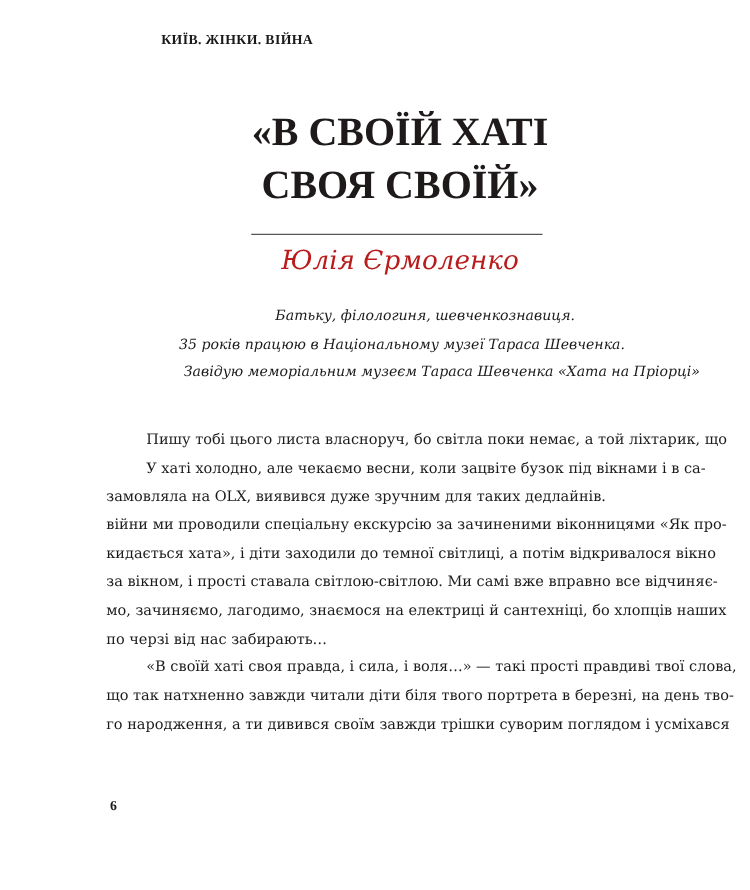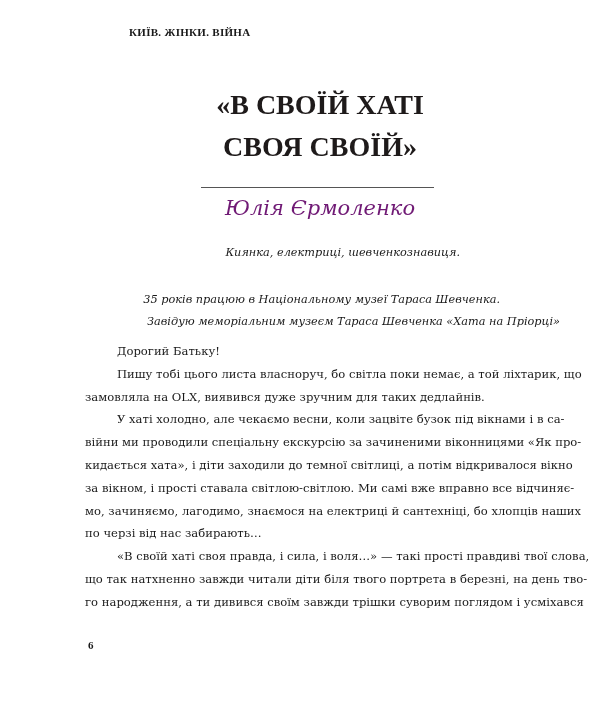--- a/index.html
+++ b/index.html
@@ -27,21 +27,21 @@
       margin-left: 44px;
     }
     .title {
       position: absolute;
       left: 120px;
       width: 400px;
       top: 84px;
       text-align: center;
       font-family: "Liberation Serif", serif;
       font-weight: bold;
-      font-size: 28px;
+      font-size: 32px;
       line-height: 42px;
       color: #1e1a1a;
       margin: 0;
     }
     .title span { display: block; }
     .divider {
       position: absolute;
       left: 201px;
       top: 187px;
       width: 233px;
@@ -50,37 +50,37 @@
     }
     .author {
       position: absolute;
       left: 120px;
       width: 400px;
       top: 196px;
       text-align: center;
       font-family: "DejaVu Serif", serif;
       font-style: italic;
       font-size: 21px;
-      color: #701a75;
+      color: #b91c1c;
     }
     .bio {
       position: absolute;
       left: 60px;
       width: 500px;
       top: 242px;
       text-align: right;
       font-family: "DejaVu Serif", serif;
       font-style: italic;
       font-size: 11.3px;
       line-height: 22.5px;
       color: #1a1a1a;
     }
     .bio .line { display: block; white-space: nowrap; }
     .bio .l0 { padding-right: 100px; }
-    .bio .l1 { padding-right: 60px; margin-top: 24px; }
+    .bio .l1 { padding-right: 60px; }
     .bio .l2 { padding-right: 0; }
     .body-text {
       position: absolute;
       left: 85px;
       width: 476px;
       top: 340px;
       font-family: "DejaVu Serif", serif;
       font-size: 11.6px;
       line-height: 22.8px;
       color: #1a1a1a;
@@ -111,30 +111,29 @@
 <h1 class="title">
   <span>«В СВОЇЙ ХАТІ</span>
   <span>СВОЯ СВОЇЙ»</span>
 </h1>
 
 <div class="divider"></div>
 
 <div class="author">Юлія Єрмоленко</div>
 
 <div class="bio">
-  <span class="line l0">Киянка, електриці, шевченкознавиця.</span>
+  <span class="line l0">Батьку, філологиня, шевченкознавиця.</span>
   <span class="line l1">35 років працюю в Національному музеї Тараса Шевченка.</span>
   <span class="line l2">Завідую меморіальним музеєм Тараса Шевченка «Хата на Пріорці»</span>
 </div>
 
 <div class="body-text">
-  <span class="ln indent last">Дорогий Батьку!</span>
   <span class="ln indent">Пишу тобі цього листа власноруч, бо світла поки немає, а той ліхтарик, що</span>
+  <span class="ln indent">У хаті холодно, але чекаємо весни, коли зацвіте бузок під вікнами і в са-</span>
   <span class="ln last">замовляла на OLX, виявився дуже зручним для таких дедлайнів.</span>
-  <span class="ln indent">У хаті холодно, але чекаємо весни, коли зацвіте бузок під вікнами і в са-</span>
   <span class="ln">війни ми проводили спеціальну екскурсію за зачиненими віконницями «Як про-</span>
   <span class="ln">кидається хата», і діти заходили до темної світлиці, а потім відкривалося вікно</span>
   <span class="ln">за вікном, і прості ставала світлою-світлою. Ми самі вже вправно все відчиняє-</span>
   <span class="ln">мо, зачиняємо, лагодимо, знаємося на електриці й сантехніці, бо хлопців наших</span>
   <span class="ln last">по черзі від нас забирають…</span>
   <span class="ln indent">«В своїй хаті своя правда, і сила, і воля…» — такі прості правдиві твої слова,</span>
   <span class="ln">що так натхненно завжди читали діти біля твого портрета в березні, на день тво-</span>
   <span class="ln">го народження, а ти дивився своїм завжди трішки суворим поглядом і усміхався</span>
 </div>
 

